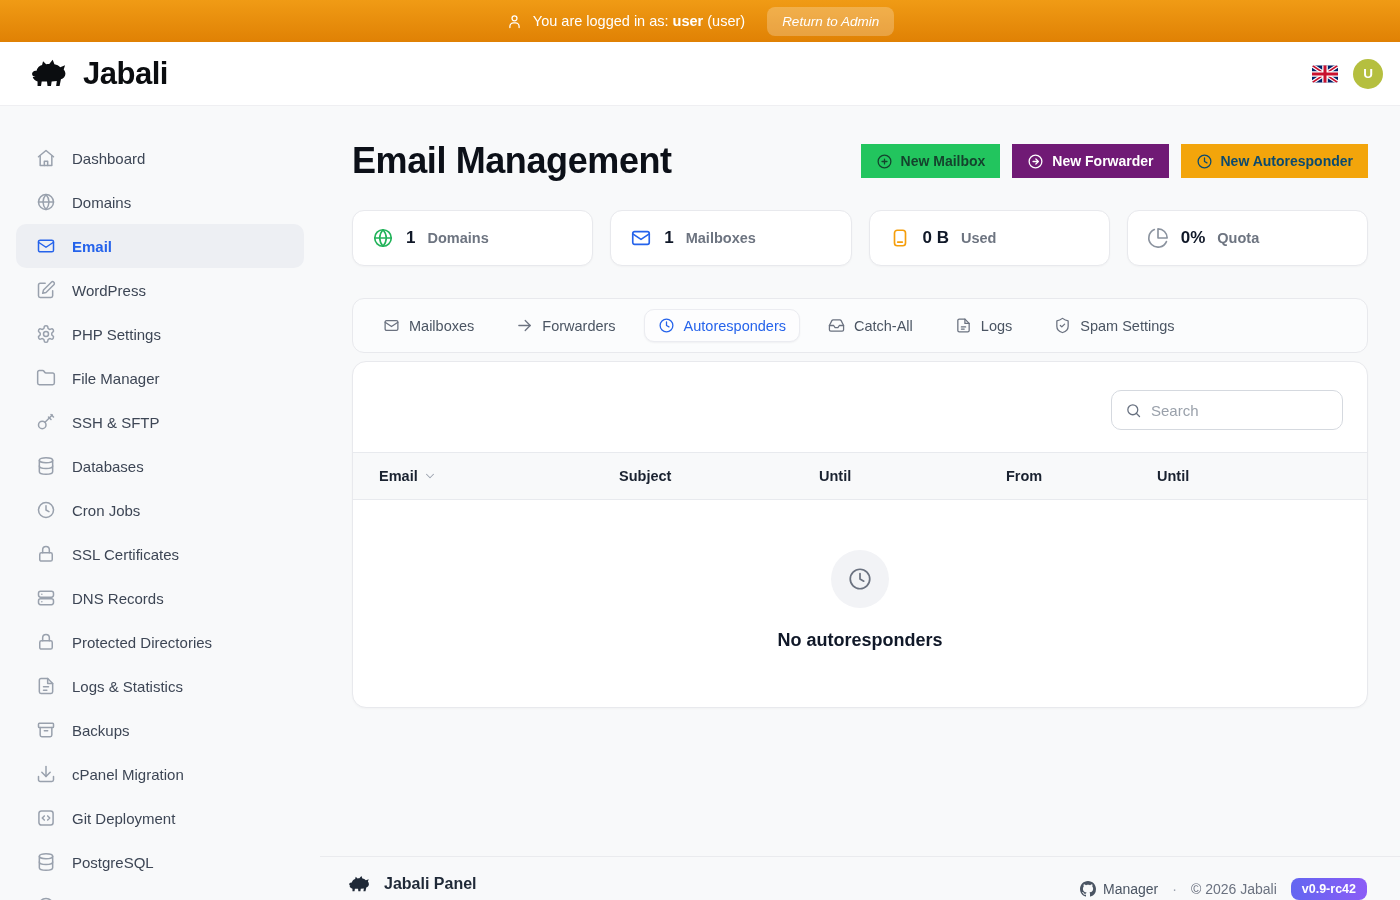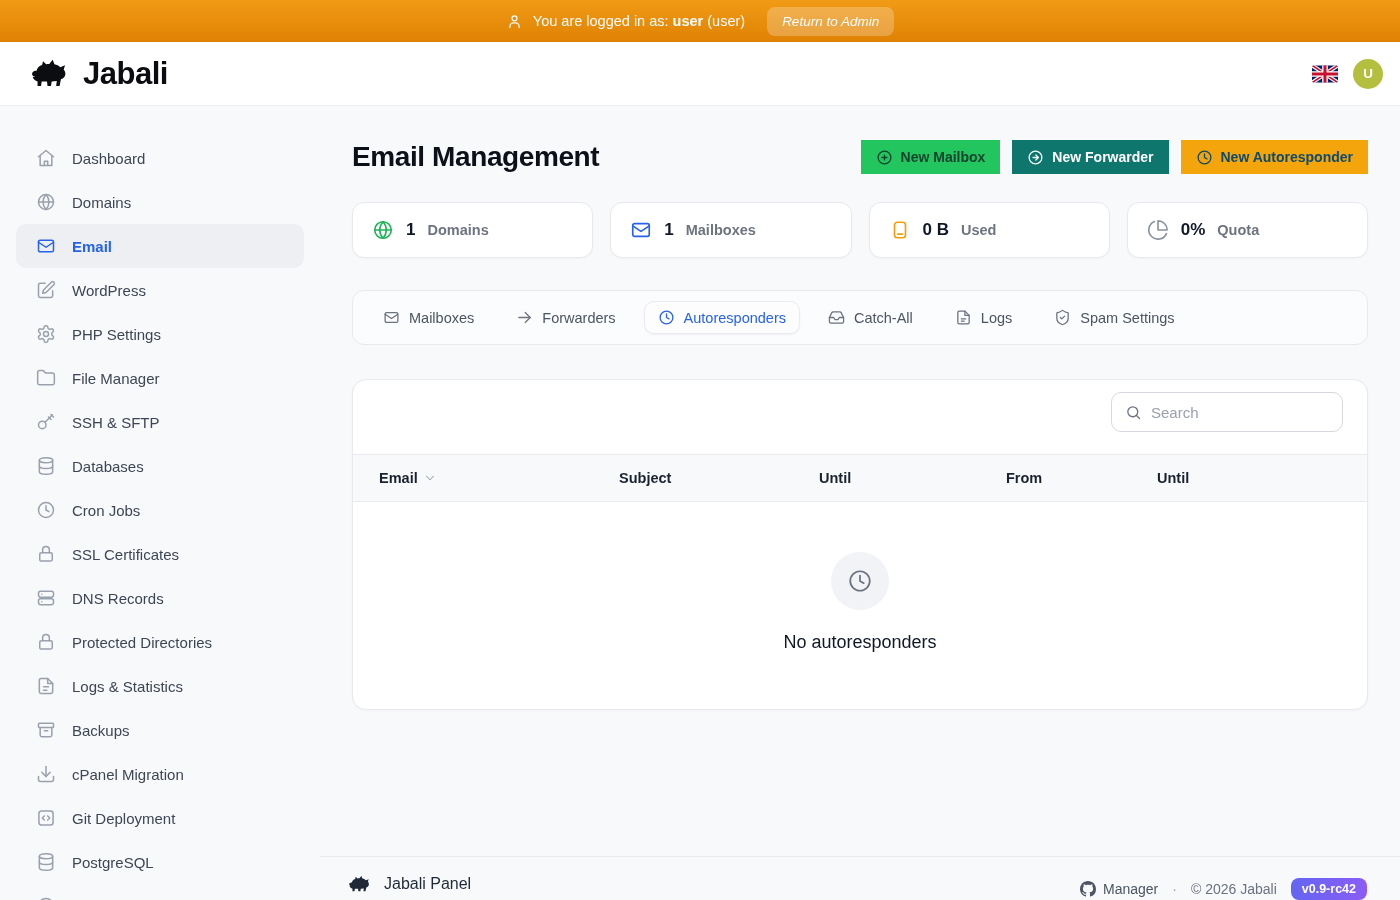--- a/index.html
+++ b/index.html
@@ -32,74 +32,74 @@
   .sidebar { width:320px; flex-shrink:0; padding-top:30px; overflow:hidden; }
   .side-item { height:44px; margin:0 16px; border-radius:10px; display:flex; align-items:center; gap:16px;
                padding:0 20px; font-size:15px; color:#3d4655; cursor:pointer; }
   .side-item .ic { width:20px; height:20px; color:#99a1ad; flex-shrink:0; }
   .side-item.active { background:#edeff3; color:#2563eb; font-weight:600; }
   .side-item.active .ic { color:#2563eb; }
 
   
   .main { flex:1; min-width:0; display:flex; flex-direction:column; padding:34px 32px 0; }
   .title-row { display:flex; justify-content:space-between; align-items:center; }
-  .page-title { font-size:28px; font-weight:800; color:#0c1018; letter-spacing:-.4px; }
+  .page-title { font-size:36px; font-weight:800; color:#0c1018; letter-spacing:-.4px; }
   .actions { display:flex; gap:12px; }
   .btn { display:flex; align-items:center; gap:8px; height:34px; padding:0 15px; border-radius:0;
          font-size:14px; font-weight:600; border:none; cursor:pointer; font-family:inherit; }
   .btn .ic { width:17px; height:17px; }
   .btn-green { background:#22c55e; color:#14432d; }
-  .btn-blue  { background:#0f766e; color:#fff; }
+  .btn-blue  { background:#701a75; color:#fff; }
   .btn-amber { background:#f3a50b; color:#0c4a6e; }
 
   .stats { display:grid; grid-template-columns:repeat(4,1fr); gap:17px; margin-top:28px; }
   .stat-card { background:#fff; border:1px solid #e8e9ed; border-radius:12px; height:56px; display:flex;
                align-items:center; padding:0 19px; gap:12px; box-shadow:0 1px 2px rgba(16,24,40,.03); }
   .stat-card .ic { width:22px; height:22px; flex-shrink:0; }
   .stat-value { font-size:17px; font-weight:700; color:#101828; white-space:nowrap; }
   .stat-label { font-size:14.5px; font-weight:600; color:#6d7480; }
   .c-green { color:#22b35a; } .c-blue { color:#2563eb; } .c-amber { color:#f59e0b; } .c-gray { color:#8b939f; }
 
   .tabs { margin-top:32px; background:#fbfcfd; border:1px solid #e8e9ed; border-radius:12px;
           padding:10px 16px; display:flex; align-items:center; gap:14px; }
   .tab { display:flex; align-items:center; gap:9px; padding:7px 13px; font-size:14.5px; color:#4b5563;
          border-radius:10px; border:1px solid transparent; cursor:pointer; white-space:nowrap; }
   .tab .ic { width:17px; height:17px; color:#6b7280; }
   .tab.active { background:#fdfdfe; border-color:#ebecf1; box-shadow:0 1px 2px rgba(16,24,40,.05); color:#2563eb; }
   .tab.active .ic { color:#2563eb; }
 
-  .table-card { margin-top:34px; background:#fff; border:1px solid #e8e9ed; border-radius:14px;
-                padding-top:12px; box-shadow:0 1px 2px rgba(16,24,40,.03); overflow:hidden; }
+  .table-card { margin-top:8px; background:#fff; border:1px solid #e8e9ed; border-radius:14px;
+                padding-top:28px; box-shadow:0 1px 2px rgba(16,24,40,.03); overflow:hidden; }
   .search-row { display:flex; justify-content:flex-end; padding:0 24px 22px; }
   .search-box { width:232px; height:40px; border:1px solid #d5d9df; border-radius:10px; display:flex;
                 align-items:center; gap:9px; padding:0 13px; background:#fff; }
   .search-box .ic { width:17px; height:17px; color:#687180; flex-shrink:0; }
   .search-box input { border:none; outline:none; font-size:15px; width:100%; background:transparent;
                       color:#111827; font-family:inherit; }
   .search-box input::placeholder { color:#9aa1ab; }
 
   .thead { display:grid; grid-template-columns:240px 200px 187px 151px 1fr; padding:15px 26px;
            background:#f8f9fa; border-top:1px solid #e8eaee; border-bottom:1px solid #e8eaee;
            font-size:14.5px; font-weight:700; color:#1a2230; }
   .th { display:flex; align-items:center; gap:5px; }
   .th .chev { width:14px; height:14px; color:#9ca3af; }
 
   .empty { padding:50px 0 56px; display:flex; flex-direction:column; align-items:center; text-align:center; }
   .empty-circle { width:58px; height:58px; border-radius:50%; background:#f2f3f6; display:flex;
                   align-items:center; justify-content:center; }
   .empty-circle .ic { width:26px; height:26px; color:#6b7280; stroke-width:1.6; }
-  .empty-title { margin-top:22px; font-size:18px; font-weight:400; color:#101828; }
+  .empty-title { margin-top:22px; font-size:18px; font-weight:700; color:#101828; }
   .empty-sub { margin-top:9px; font-size:15px; color:#6b7280; }
 
   
   .footer { margin:auto -32px 0; border-top:1px solid #eaebee; padding:18px 33px 0 28px;
             display:flex; justify-content:space-between; align-items:flex-start; }
   .f-left { display:flex; align-items:center; gap:10px; }
   .f-boar { width:26px; height:18px; }
-  .f-brand { font-size:16px; font-weight:400; color:#1f2937; }
+  .f-brand { font-size:16px; font-weight:700; color:#1f2937; }
   .f-right { display:flex; align-items:center; gap:14px; padding-top:3px; font-size:14px; color:#4b5563; }
   .f-gh { display:flex; align-items:center; gap:7px; cursor:pointer; color:#4b5563; }
   .f-sep { color:#9ca3af; }
   .f-copy { color:#6b7280; }
   .badge { background:linear-gradient(90deg,#6366f1,#8b5cf6); color:#fff; font-size:12.5px; font-weight:700;
            padding:4px 11px; border-radius:8px; white-space:nowrap; }
 </style>
 </head>
 <body>
 

